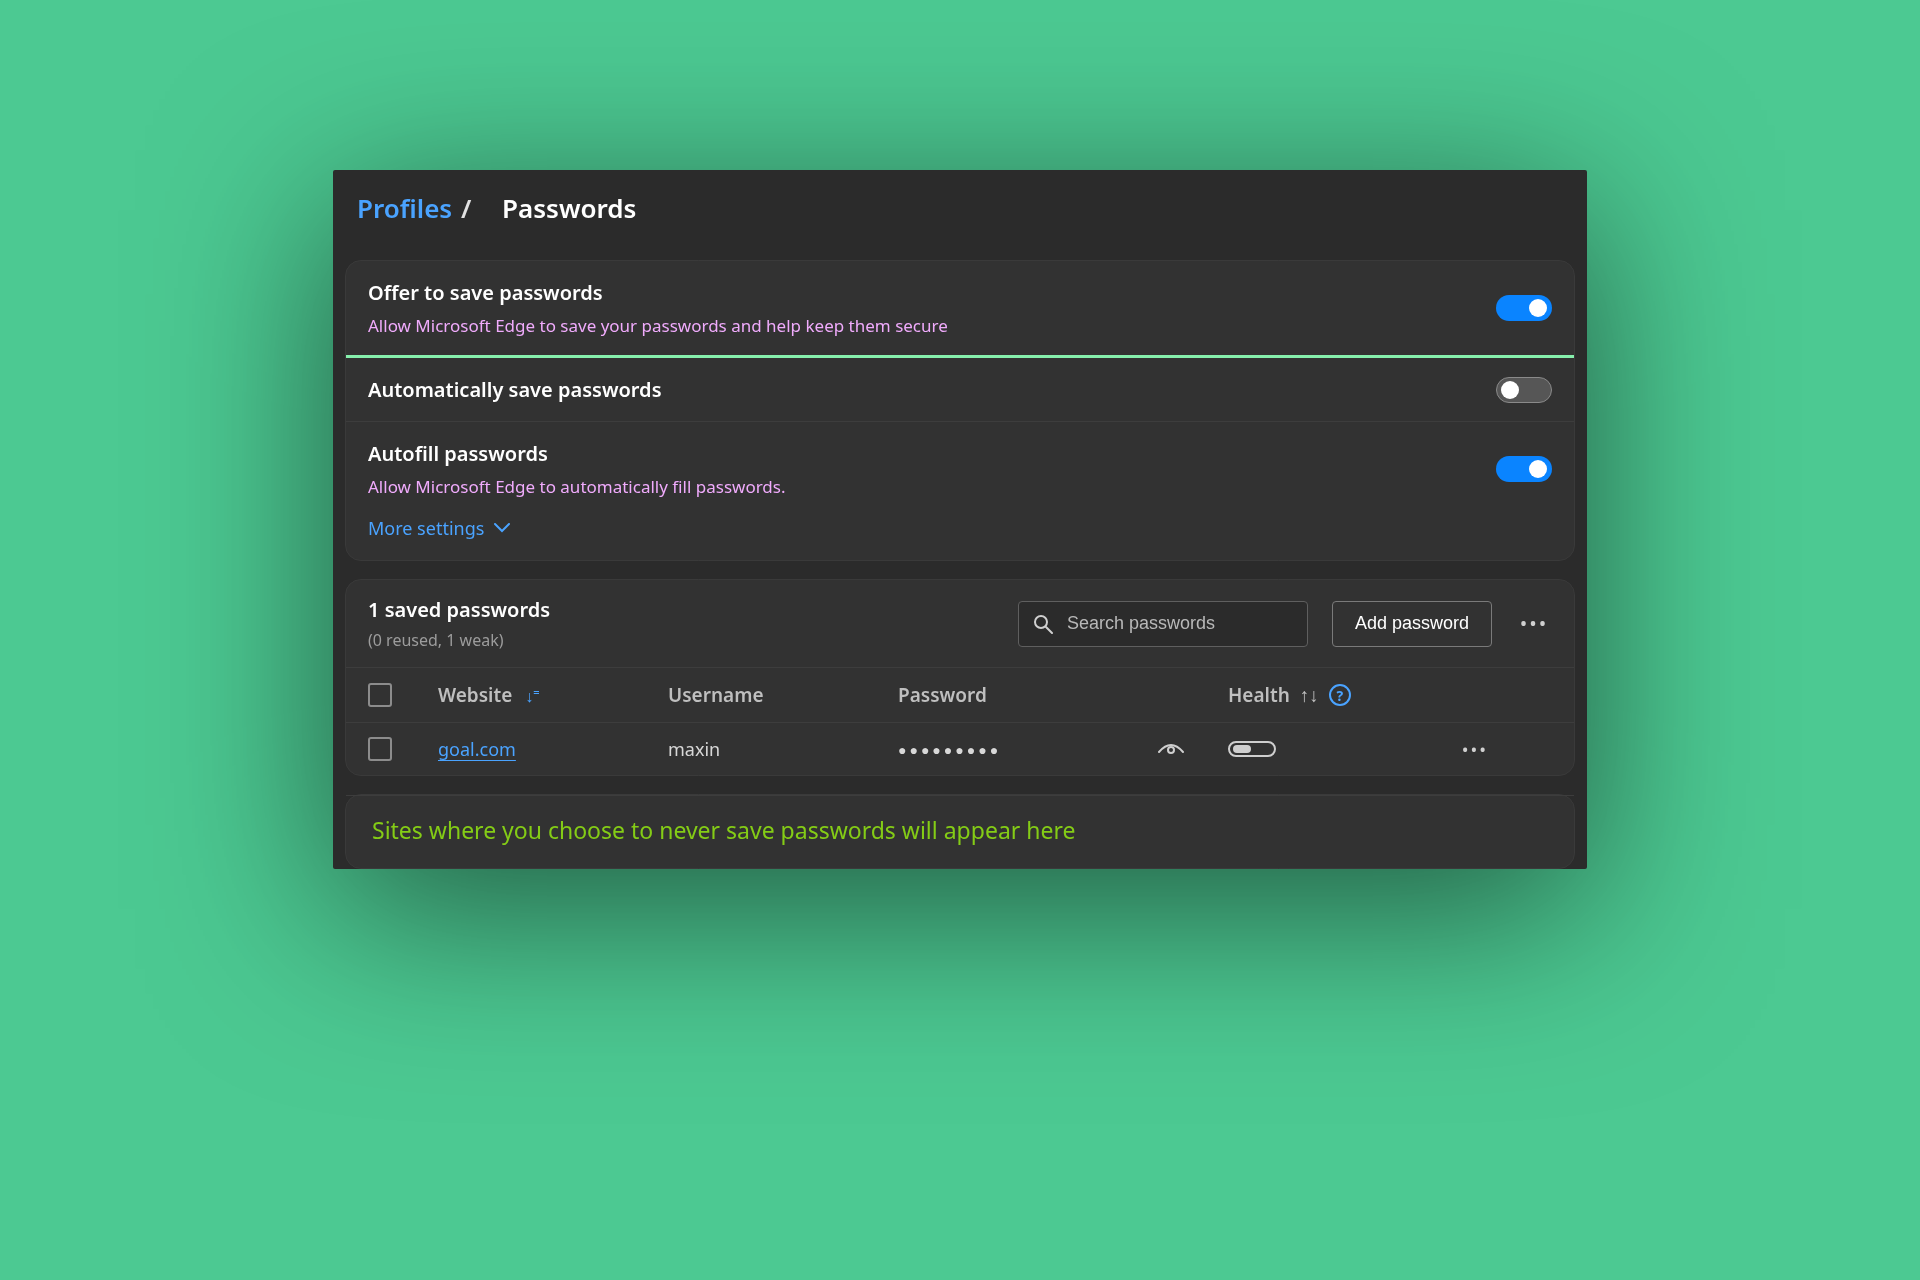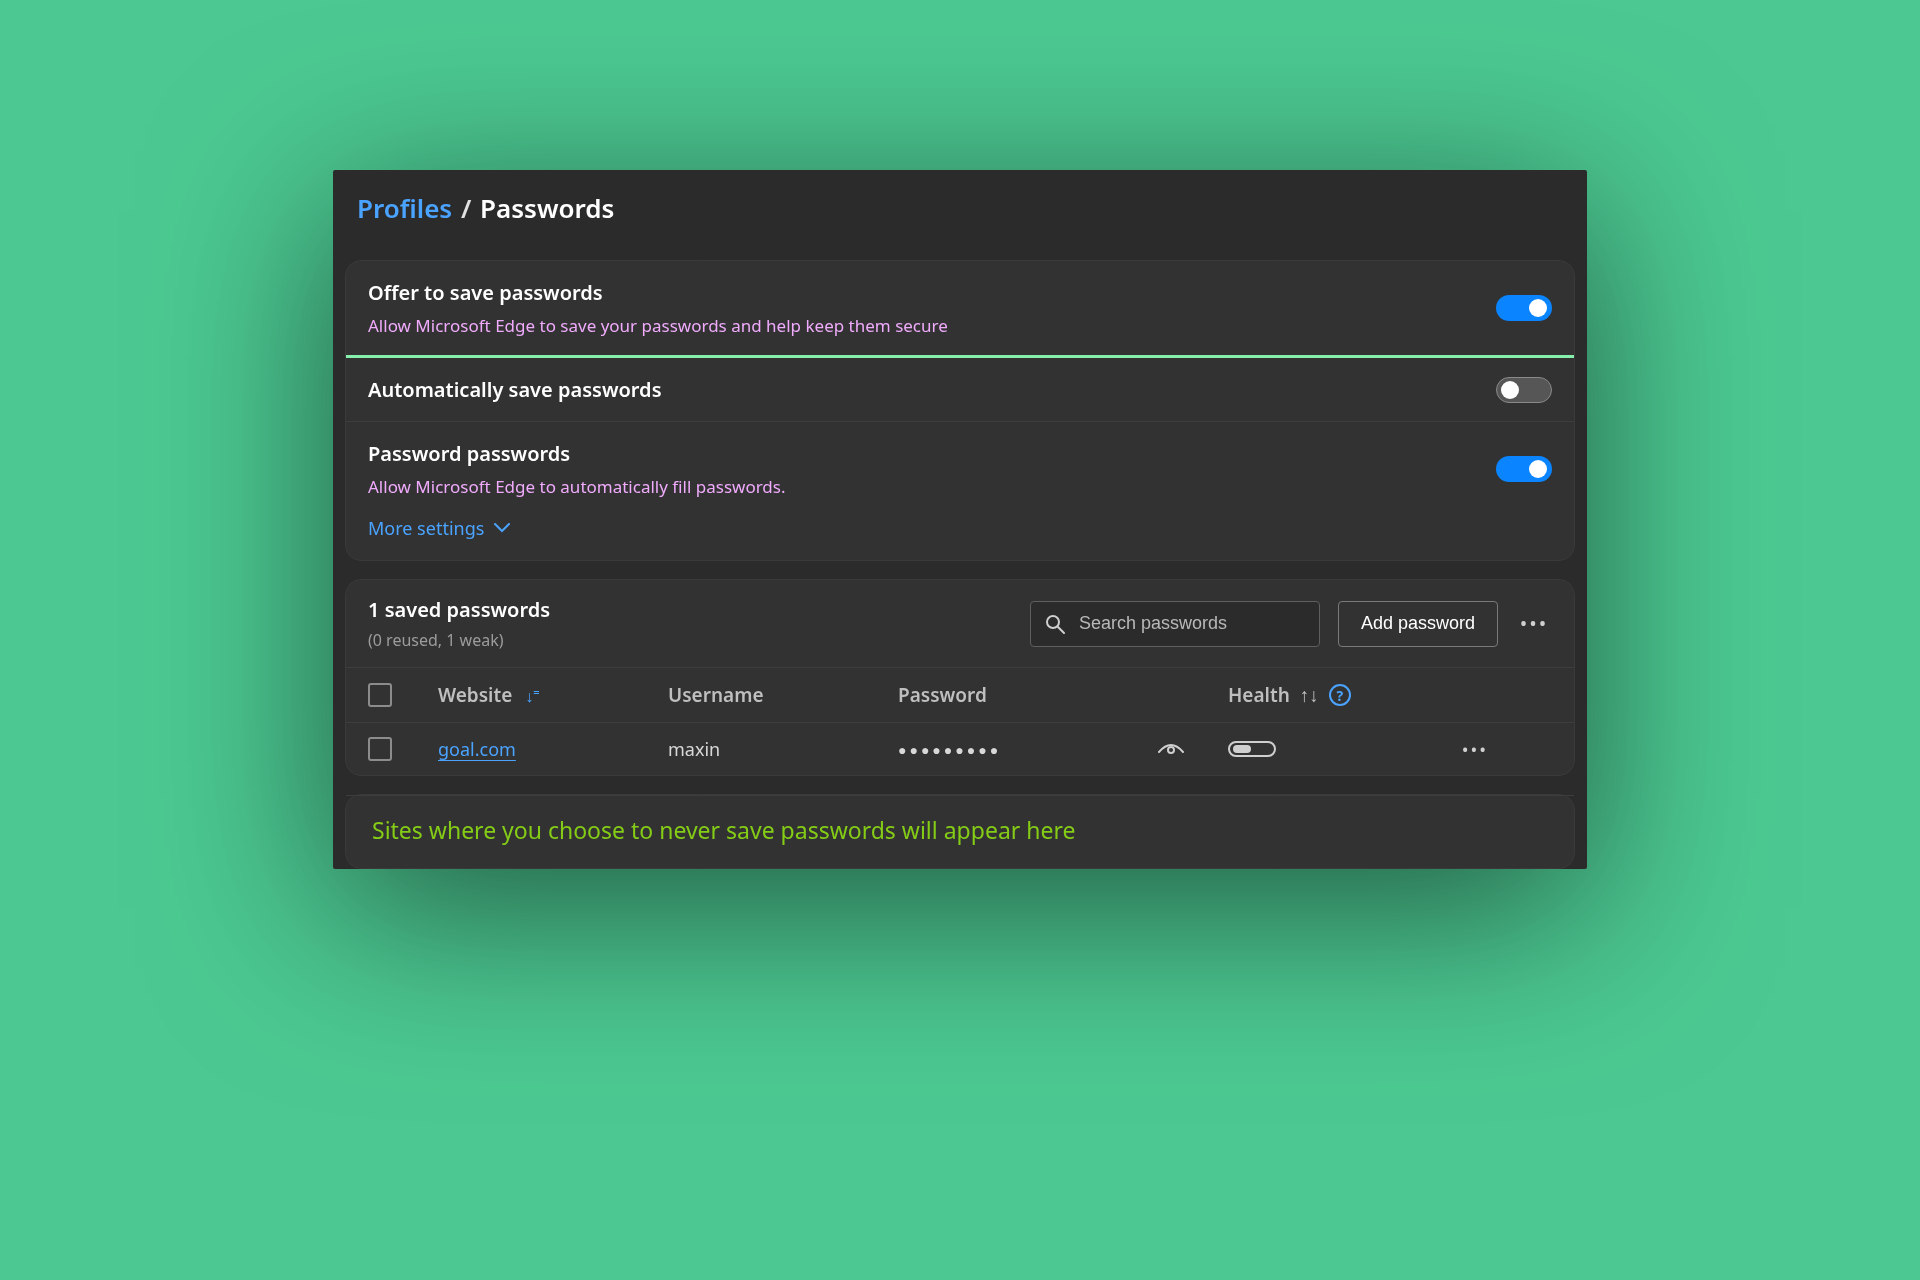--- a/index.html
+++ b/index.html
@@ -24,21 +24,21 @@
   }
 
   
   .crumb {
     padding: 20px 24px 22px 24px;
     font-size: 26px;
     font-weight: 600;
   }
   .crumb .root { color: #4aa3ff; }
   .crumb .sep  { color: #e2e2e2; padding: 0 2px; }
-  .crumb .leaf { color: #ffffff; }
+  .crumb .leaf { color: #ffffff; margin-left: 22px; }
 
   
   .card {
     margin: 12px 12px 18px 12px;
     background: #323232;
     border: 1px solid #3a3a3a;
     border-radius: 16px;
   }
   .row {
     display: flex;
@@ -79,21 +79,21 @@
     top: 4px;
   }
   .toggle.on  .knob { right: 5px; }
   .toggle.off .knob { left: 4px; top: 3px; }
 
   
   .saved-head {
     display: flex;
     align-items: center;
     padding: 16px 22px;
-    gap: 18px;
+    gap: 24px;
   }
   .saved-head .titleblock { flex: 1; }
   .saved-head .title { font-size: 20px; font-weight: 600; color: #ffffff; }
   .saved-head .sub   { font-size: 16px; color: #9c9c9c; margin-top: 6px; }
 
   .search {
     display: flex;
     align-items: center;
     gap: 14px;
     width: 290px; height: 46px;
@@ -224,21 +224,21 @@
       <div class="text">
         <div class="title">Automatically save passwords</div>
       </div>
       <div class="toggle off">
             <div class="knob"></div>
           </div>
     </div>
     <div class="divider"></div>
     <div class="row">
       <div class="text">
-        <div class="title">Password passwords</div>
+        <div class="title">Autofill passwords</div>
         <div class="desc">Allow Microsoft Edge to automatically fill passwords.</div>
       </div>
       <div class="toggle on">
             <div class="knob"></div>
           </div>
     </div>
     <div class="more-settings">
       <span>More settings</span>
       <span>
         <svg width="16" height="10" viewBox="0 0 16 10">

